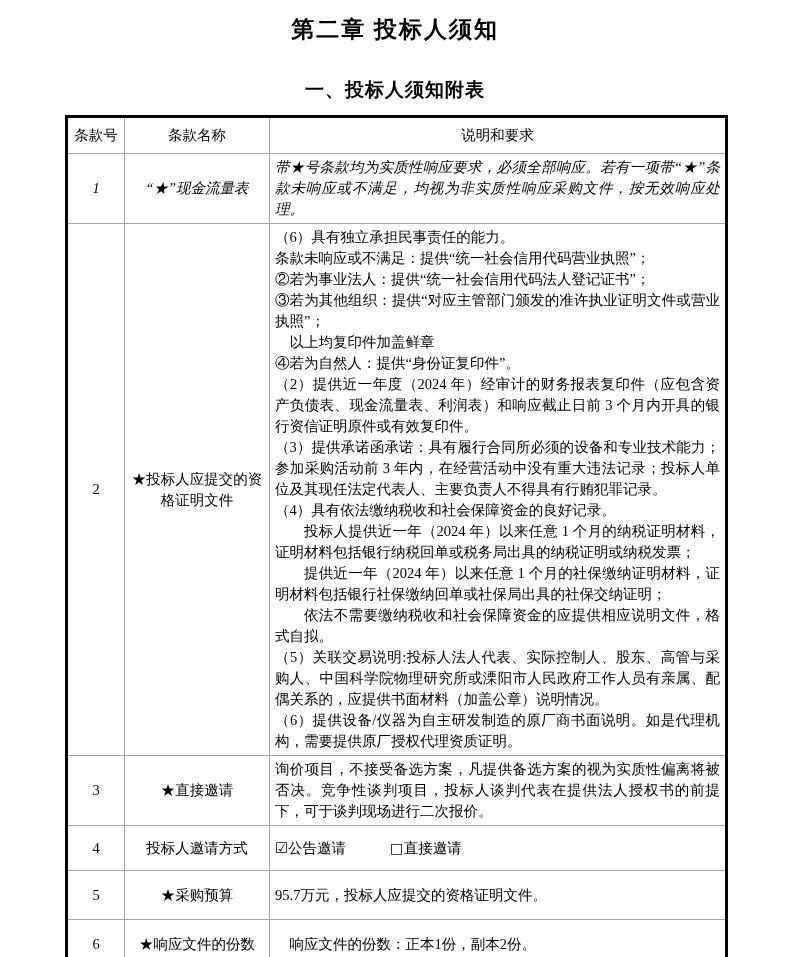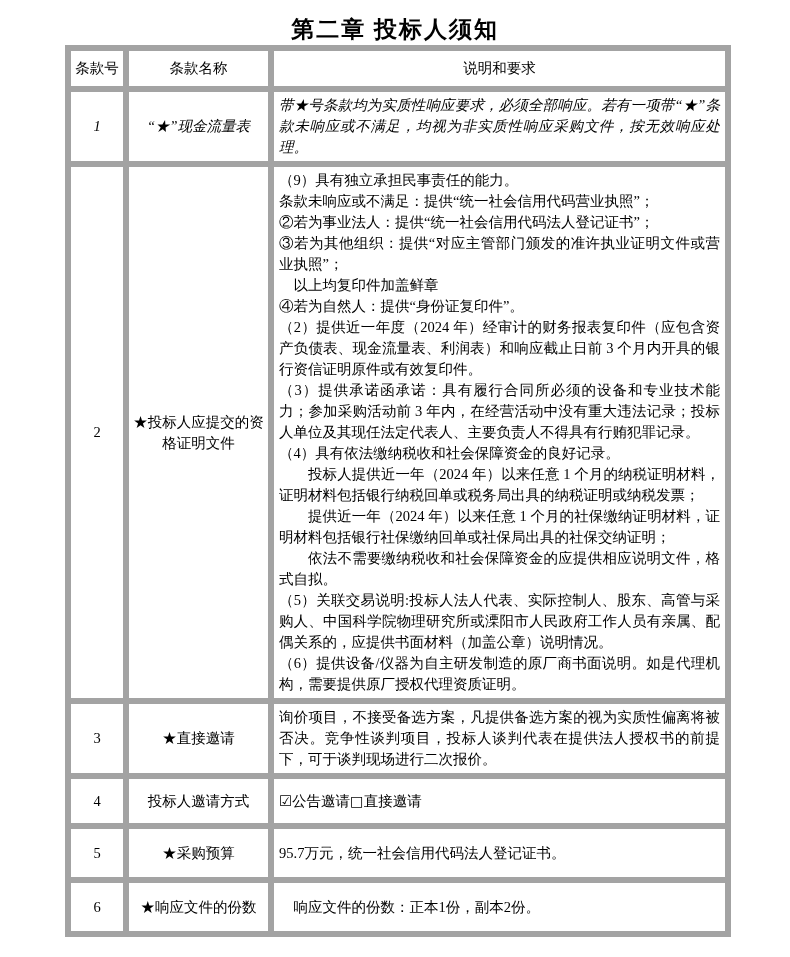--- a/index.html
+++ b/index.html
@@ -33,21 +33,21 @@
   }
   table.rules {
     border-collapse: collapse;
     table-layout: fixed;
     width: 660px;
     margin-left: 65px;
     border: 3px solid #000;
   }
   table.rules th,
   table.rules td {
-    border: 6px solid #a3a3a3;
+    border: 1px solid #a3a3a3;
     font-size: 14.5px;
     font-weight: normal;
   }
   table.rules col.c-no   { width: 58px; }
   table.rules col.c-name { width: 145px; }
   table.rules col.c-desc { width: 457px; }
   thead th {
     height: 33px;
     text-align: center;
     vertical-align: middle;
@@ -71,31 +71,32 @@
   td.cell-desc p { margin: 0; }
   td.cell-desc p.indent-1 { text-indent: 1em; }
   td.cell-desc p.indent-2 { text-indent: 2em; }
   
   tbody tr:nth-child(1) td { height: 54px; font-style: italic; }
   tbody tr:nth-child(3) td { height: 62px; }
   tbody tr:nth-child(4) td { height: 38px; }
   tbody tr:nth-child(5) td { height: 42px; }
   tbody tr:nth-child(6) td { height: 42px; }
   tbody tr:nth-child(7) td { height: 28px; }
-  .checkbox-option { white-space: nowrap; }
+  .checkbox-option { margin-right: 44px; white-space: nowrap; }
   .checkbox-option:last-child { margin-right: 0; }
   .checkbox-glyph { font-family: "DejaVu Sans", sans-serif; }
 </style>
 </head>
 <body>
 
 <div class="page">
 
   <h1 class="doc-title">第二章 投标人须知</h1>
 
+  <h2 class="doc-subtitle">一、投标人须知附表</h2>
 
   <table class="rules">
     <colgroup>
       <col class="c-no">
         <col class="c-name">
         <col class="c-desc">
     </colgroup>
     <thead>
       <tr>
         <th>条款号</th>
@@ -108,21 +109,21 @@
           <td class="cell-no">1</td>
           <td class="cell-name">“★”现金流量表</td>
           <td class="cell-desc">
             <p>带★号条款均为实质性响应要求，必须全部响应。若有一项带“★”条款未响应或不满足，均视为非实质性响应采购文件，按无效响应处理。</p>
           </td>
         </tr>
         <tr>
           <td class="cell-no">2</td>
           <td class="cell-name">★投标人应提交的资格证明文件</td>
           <td class="cell-desc">
-            <p>（9）具有独立承担民事责任的能力。</p>
+            <p>（6）具有独立承担民事责任的能力。</p>
             <p>条款未响应或不满足：提供“统一社会信用代码营业执照”；</p>
             <p>②若为事业法人：提供“统一社会信用代码法人登记证书”；</p>
             <p>③若为其他组织：提供“对应主管部门颁发的准许执业证明文件或营业执照”；</p>
             <p class="indent-1">以上均复印件加盖鲜章</p>
             <p>④若为自然人：提供“身份证复印件”。</p>
             <p>（2）提供近一年度（2024 年）经审计的财务报表复印件（应包含资产负债表、现金流量表、利润表）和响应截止日前 3 个月内开具的银行资信证明原件或有效复印件。</p>
             <p>（3）提供承诺函承诺：具有履行合同所必须的设备和专业技术能力；参加采购活动前 3 年内，在经营活动中没有重大违法记录；投标人单位及其现任法定代表人、主要负责人不得具有行贿犯罪记录。</p>
             <p>（4）具有依法缴纳税收和社会保障资金的良好记录。</p>
             <p class="indent-2">投标人提供近一年（2024 年）以来任意 1 个月的纳税证明材料，证明材料包括银行纳税回单或税务局出具的纳税证明或纳税发票；</p>
             <p class="indent-2">提供近一年（2024 年）以来任意 1 个月的社保缴纳证明材料，证明材料包括银行社保缴纳回单或社保局出具的社保交纳证明；</p>
@@ -142,21 +143,21 @@
           <td class="cell-no">4</td>
           <td class="cell-name">投标人邀请方式</td>
           <td class="cell-desc">
             <p><span class="checkbox-option"><span class="checkbox-glyph">☑</span><span>公告邀请</span></span><span class="checkbox-option"><span class="checkbox-glyph">□</span><span>直接邀请</span></span></p>
           </td>
         </tr>
         <tr>
           <td class="cell-no">5</td>
           <td class="cell-name">★采购预算</td>
           <td class="cell-desc">
-            <p>95.7万元，统一社会信用代码法人登记证书。</p>
+            <p>95.7万元，投标人应提交的资格证明文件。</p>
           </td>
         </tr>
         <tr>
           <td class="cell-no">6</td>
           <td class="cell-name">★响应文件的份数</td>
           <td class="cell-desc">
             <p class="indent-1">响应文件的份数：正本1份，副本2份。</p>
           </td>
         </tr>
       </tbody>

